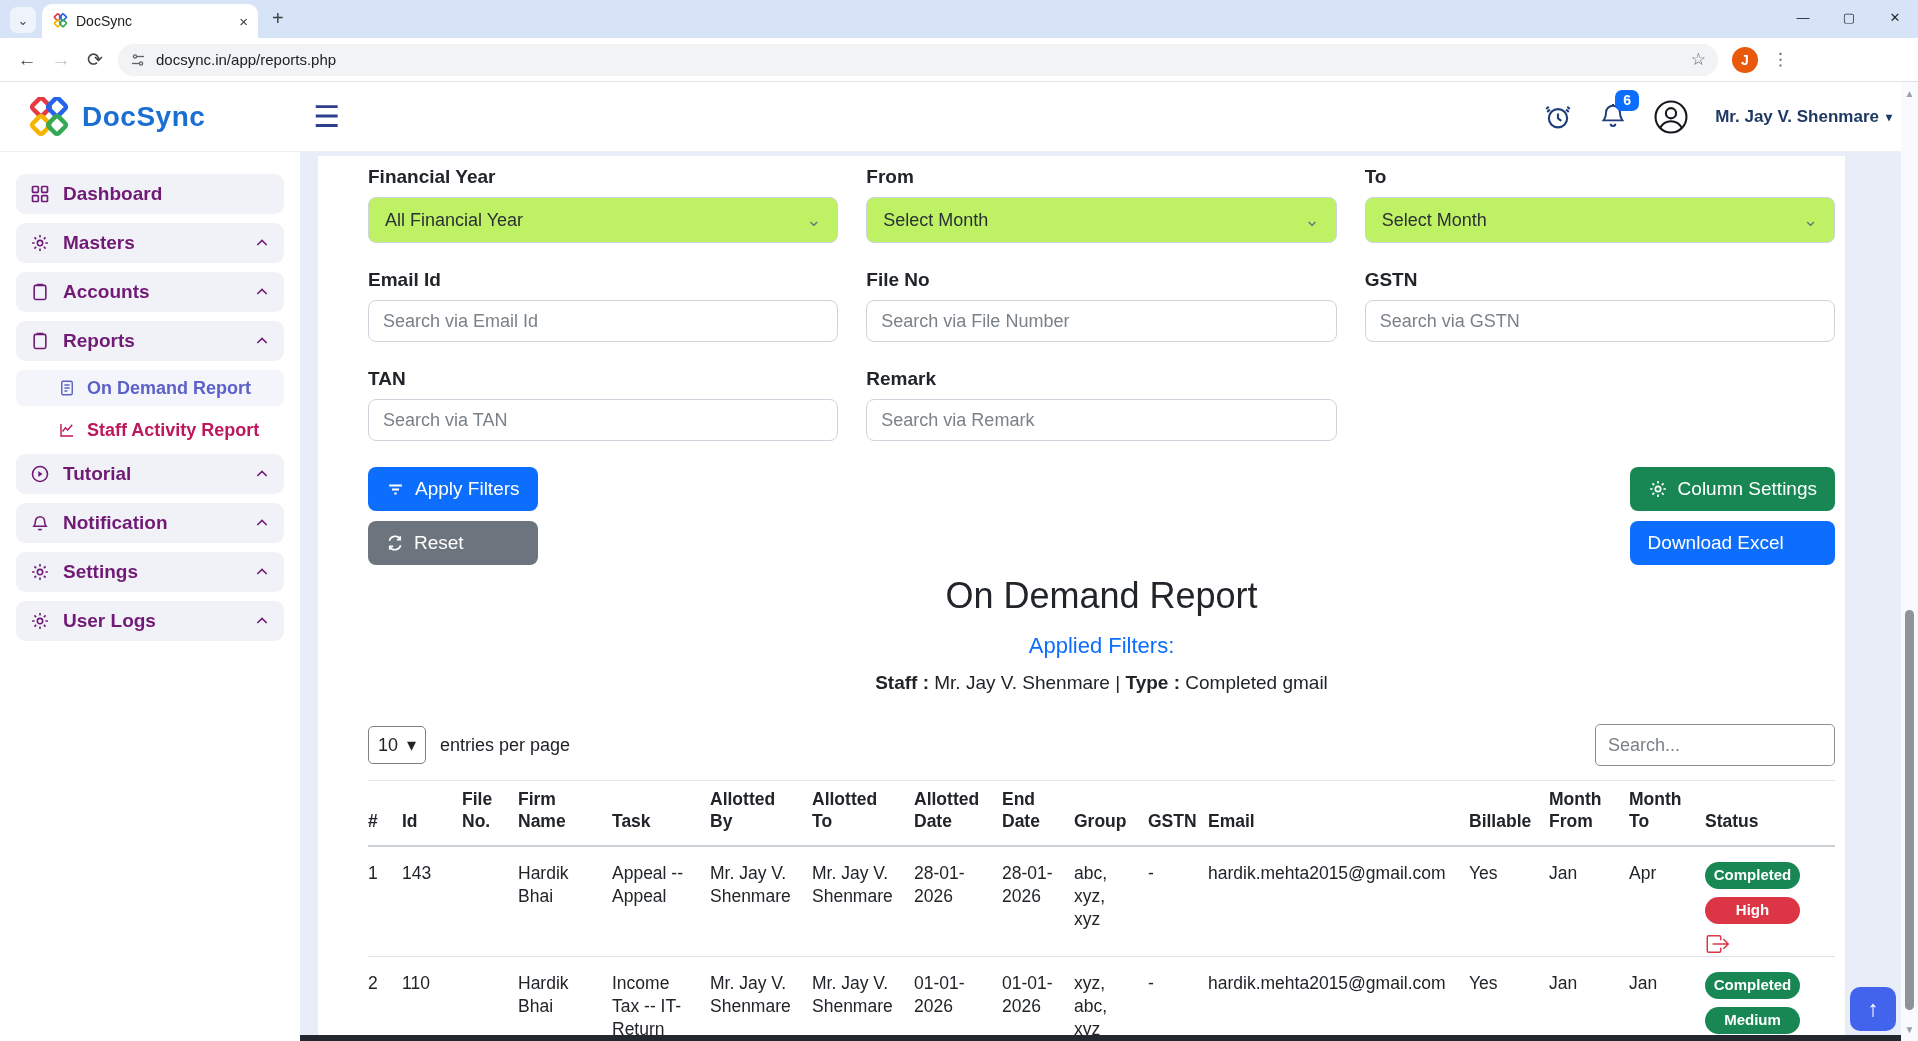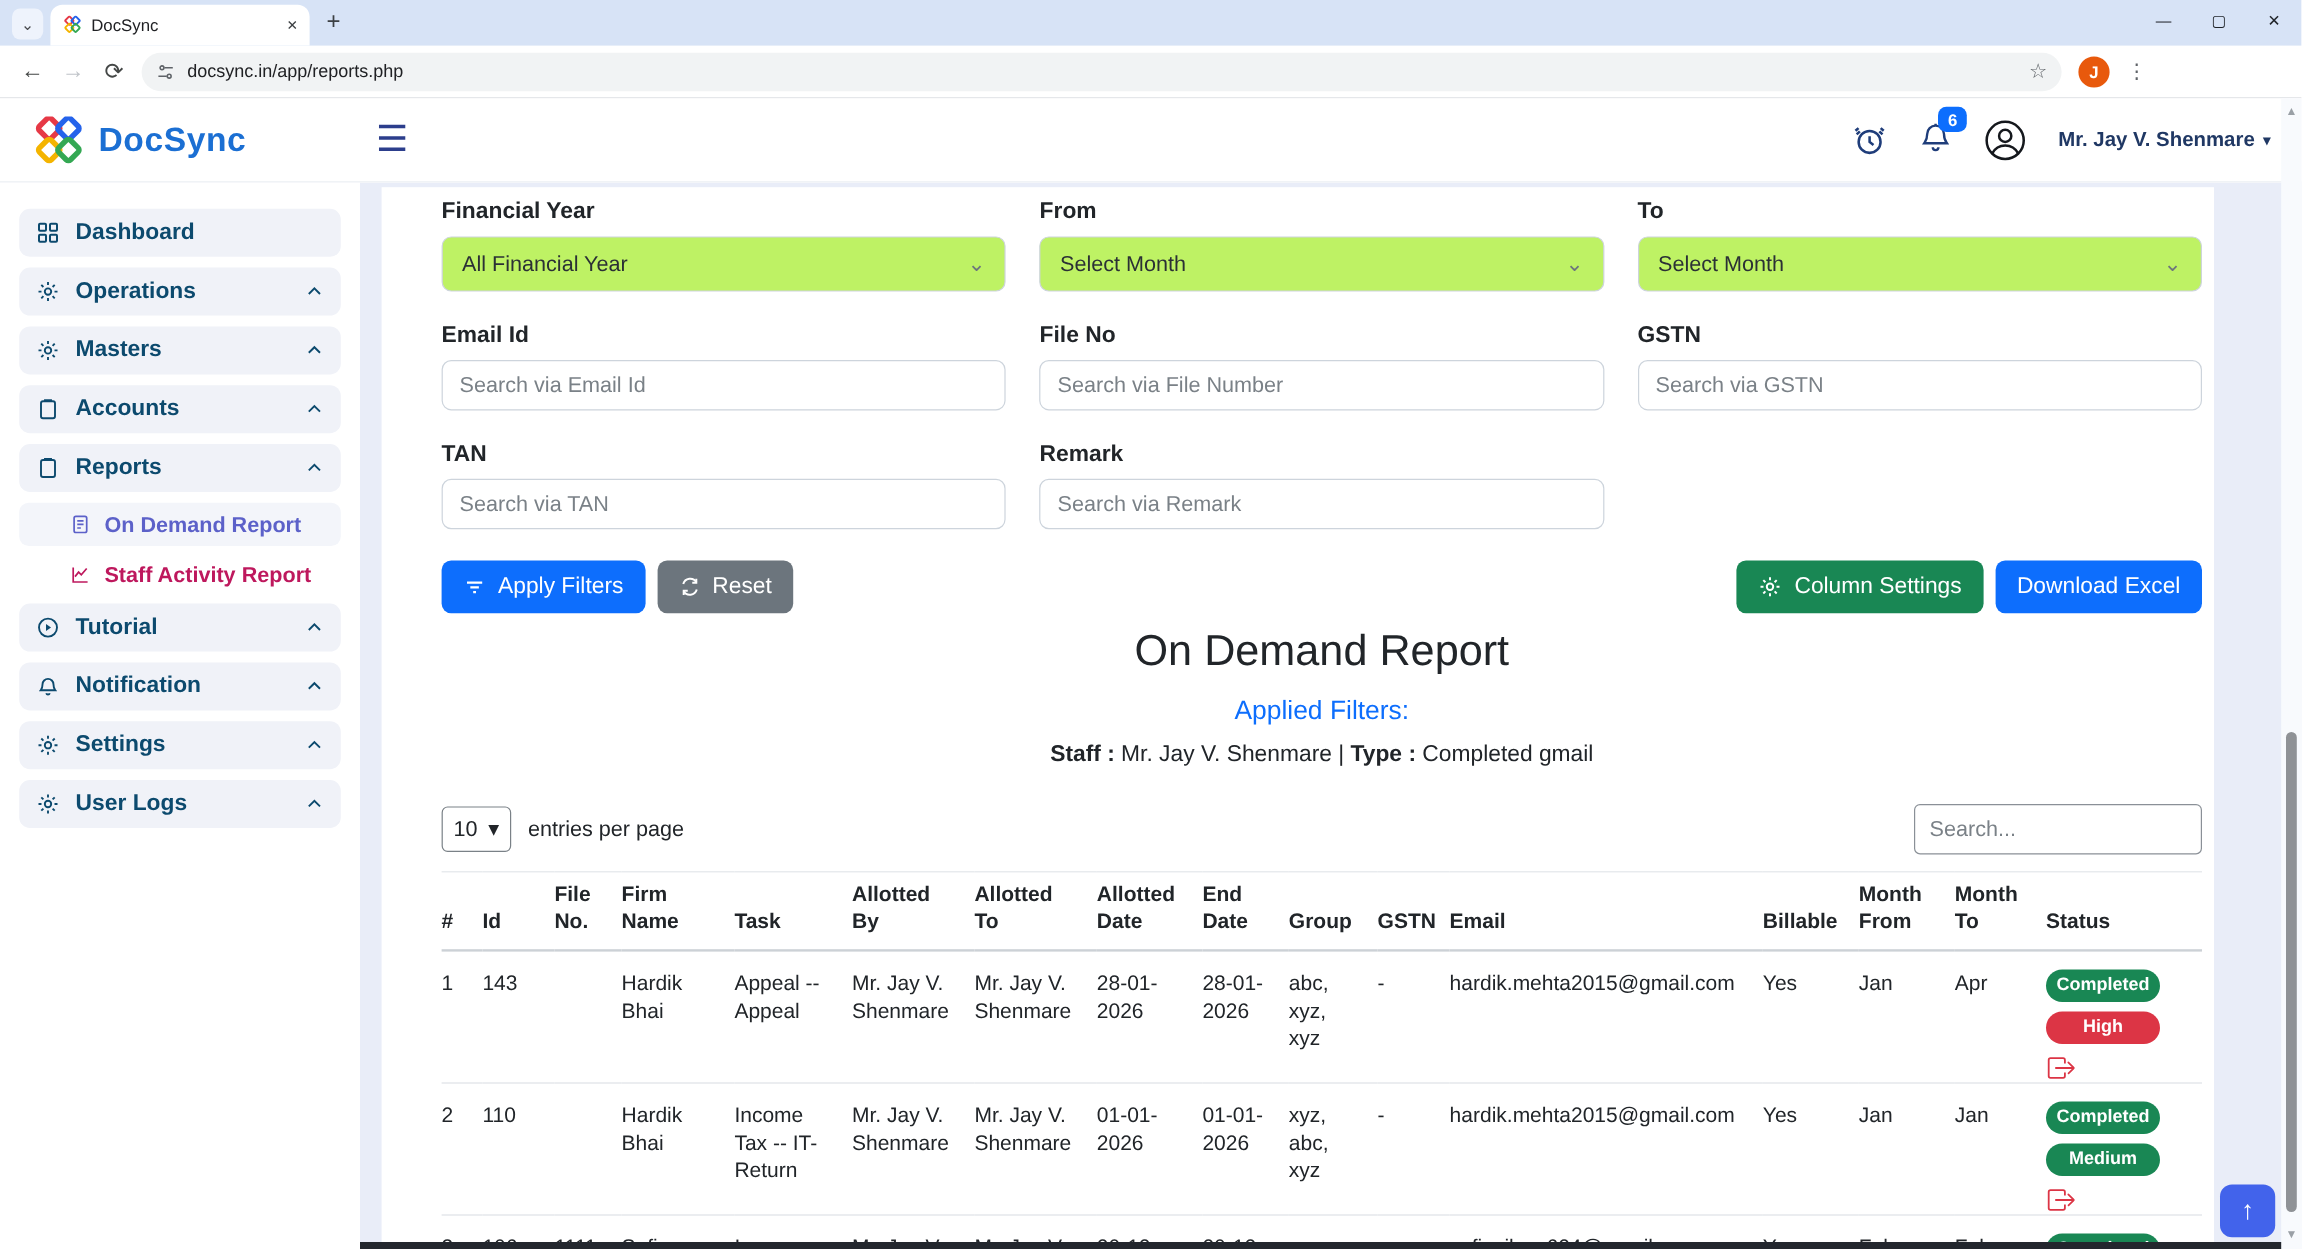--- a/index.html
+++ b/index.html
@@ -37,21 +37,21 @@
   .header-right { margin-left: auto; display: flex; align-items: center; gap: 26px; }
   .bell-wrap { position: relative; }
   .badge { position: absolute; top: -10px; right: -12px; min-width: 24px; height: 21px; background: #0d6efd;
     color: #fff; border-radius: 7px; font-size: 14px; font-weight: bold; display: flex; align-items: center; justify-content: center; padding: 0 5px; }
   .user-name { font-size: 17px; font-weight: 600; color: #203864; display: flex; align-items: center; gap: 7px; }
   .caret { font-size: 12px; }
 
   
   .app-body { display: flex; height: 889px; background: #e9edf8; }
   .sidebar { width: 300px; background: #fff; padding: 22px 16px 0 16px; flex-shrink: 0; }
-  .side-item { height: 40px; border-radius: 9px; background: #f0f2f8; color: #0c4a6e; display: flex;
+  .side-item { height: 40px; border-radius: 9px; background: #f0f2f8; color: #701a75; display: flex;
     align-items: center; gap: 13px; padding: 0 14px; margin-bottom: 9px; font-size: 19px; font-weight: 600; }
   .side-item svg { flex-shrink: 0; }
   .side-item .chev { margin-left: auto; }
   .sub-item { height: 36px; display: flex; align-items: center; gap: 11px; padding: 0 10px 0 42px;
     margin-bottom: 6px; font-size: 18px; font-weight: 600; color: #be185d; border-radius: 8px; }
   .sub-item.active { color: #5c61c9; background: #f3f5fa; }
 
   .main-wrap { flex: 1; padding: 4px 73px 0 18px; }
   .main-card { background: #fff; height: 100%; padding: 10px 10px 0 50px; }
 
@@ -64,21 +64,21 @@
   .text-input { height: 42px; width: 100%; border: 1px solid #cdd4dc; border-radius: 8px; padding: 0 14px;
     font-size: 18px; color: #2b3035; font-family: "Liberation Sans", sans-serif; }
   .text-input::placeholder { color: #7a8187; }
 
   .actions-row { margin-top: 26px; display: flex; justify-content: space-between; align-items: center; }
   .btn { height: 44px; border: none; border-radius: 8px; color: #fff; font-size: 19px; font-weight: 500;
     display: inline-flex; align-items: center; gap: 10px; padding: 0 18px; font-family: "Liberation Sans", sans-serif; }
   .btn-primary { background: #0d6efd; }
   .btn-secondary { background: #6c757d; }
   .btn-success { background: #198754; }
-  .btn-group { display: flex; gap: 10px; }
+  .btn-group { display: flex; gap: 10px; flex-direction: column; }
 
   .report-title { text-align: center; font-size: 36px; font-weight: 500; color: #212529; margin-top: 10px; }
   .applied-heading { text-align: center; font-size: 22px; color: #0d6efd; margin-top: 16px; font-weight: 500; }
   .applied-line { text-align: center; font-size: 19px; color: #212529; margin-top: 13px; }
   .applied-line b { font-weight: bold; }
 
   
   .table-controls { margin-top: 30px; display: flex; justify-content: space-between; align-items: center; }
   .entries-left { display: flex; align-items: center; gap: 14px; font-size: 18px; color: #212529; }
   .mini-select { width: 58px; height: 38px; border: 1px solid #7a8187; border-radius: 5px; display: flex;
@@ -195,30 +195,20 @@
 
   <div class="sidebar" data-name="sidebar">
     <div class="side-item" data-name="sidebar-item-dashboard">
       <svg width="20" height="20" viewBox="0 0 24 24" fill="none" stroke="currentColor" stroke-width="2" data-name="grid-icon">
           <rect x="3" y="3" width="7" height="7" rx="1"></rect>
           <rect x="14" y="3" width="7" height="7" rx="1"></rect>
           <rect x="3" y="14" width="7" height="7" rx="1"></rect>
           <rect x="14" y="14" width="7" height="7" rx="1"></rect>
         </svg>
       <span data-name="sidebar-item-label">Dashboard</span>
-    </div>
-    <div class="side-item" data-name="sidebar-item-operations">
-      <svg width="20" height="20" viewBox="0 0 24 24" fill="none" stroke="currentColor" stroke-width="1.9" data-name="gear-icon">
-          <circle cx="12" cy="12" r="3.2"></circle>
-          <path d="M12 2.5v3M12 18.5v3M2.5 12h3M18.5 12h3M5.3 5.3l2.1 2.1M16.6 16.6l2.1 2.1M18.7 5.3l-2.1 2.1M7.4 16.6l-2.1 2.1"></path>
-        </svg>
-      <span data-name="sidebar-item-label">Operations</span>
-      <svg class="chev" width="16" height="16" viewBox="0 0 24 24" fill="none" stroke="currentColor" stroke-width="2.4" data-name="chevron-up-icon">
-          <polyline points="5 15 12 8 19 15"></polyline>
-        </svg>
     </div>
     <div class="side-item" data-name="sidebar-item-masters">
       <svg width="20" height="20" viewBox="0 0 24 24" fill="none" stroke="currentColor" stroke-width="1.9" data-name="gear-icon">
           <circle cx="12" cy="12" r="3.2"></circle>
           <path d="M12 2.5v3M12 18.5v3M2.5 12h3M18.5 12h3M5.3 5.3l2.1 2.1M16.6 16.6l2.1 2.1M18.7 5.3l-2.1 2.1M7.4 16.6l-2.1 2.1"></path>
         </svg>
       <span data-name="sidebar-item-label">Masters</span>
       <svg class="chev" width="16" height="16" viewBox="0 0 24 24" fill="none" stroke="currentColor" stroke-width="2.4" data-name="chevron-up-icon">
           <polyline points="5 15 12 8 19 15"></polyline>
         </svg>

